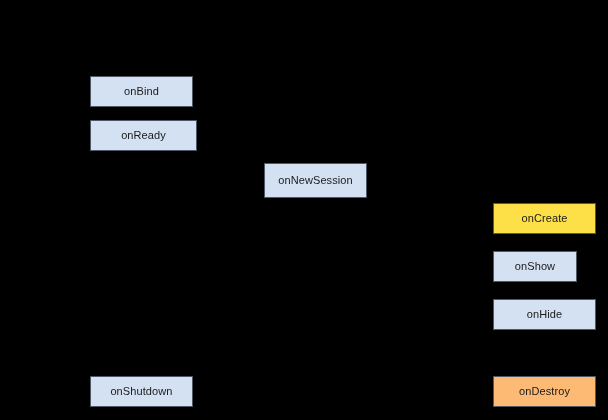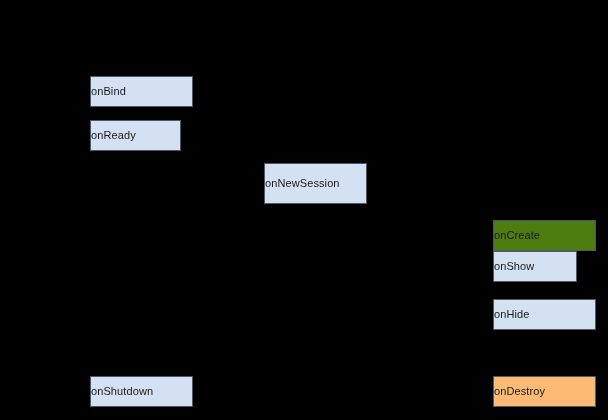--- a/index.html
+++ b/index.html
@@ -18,21 +18,21 @@
     background: #000000;
     overflow: hidden;
   }
   .node {
     position: absolute;
     box-sizing: border-box;
     background: #d4e1f2;
     border: 1px solid #4d5a66;
     display: flex;
     align-items: center;
-    justify-content: flex-start;
+    justify-content: center;
     color: #1a1a1a;
     font-size: 11px;
     font-family: "Liberation Sans", sans-serif;
     letter-spacing: 0.1px;
     line-height: 1;
     white-space: nowrap;
     user-select: none;
   }
   .node .label {
     display: block;
@@ -50,27 +50,27 @@
     <div class="edge" style="left: 141px; top: 107px; width: 1px; height: 13px;"></div>
     <div class="edge" style="left: 141px; top: 151px; width: 1px; height: 28px;"></div>
     <div class="edge" style="left: 367px; top: 178px; width: 126px; height: 1px;"></div>
     <div class="edge" style="left: 544px; top: 234px; width: 1px; height: 17px;"></div>
     <div class="edge" style="left: 544px; top: 282px; width: 1px; height: 17px;"></div>
     <div class="edge" style="left: 544px; top: 330px; width: 1px; height: 46px;"></div>
     <div class="edge" style="left: 141px; top: 369px; width: 1px; height: 7px;"></div>
     <div class="node" style="left: 90px; top: 76px; width: 103px; height: 31px; background: rgb(212, 225, 242); border-color: rgb(77, 90, 102); color: rgb(26, 26, 26);">
       <span class="label">onBind</span>
     </div>
-    <div class="node" style="left: 90px; top: 120px; width: 91px; height: 31px; background: rgb(212, 225, 242); border-color: rgb(77, 90, 102); color: rgb(26, 26, 26);">
+    <div class="node" style="left: 90px; top: 120px; width: 107px; height: 31px; background: rgb(212, 225, 242); border-color: rgb(77, 90, 102); color: rgb(26, 26, 26);">
       <span class="label">onReady</span>
     </div>
-    <div class="node" style="left: 264px; top: 163px; width: 103px; height: 41px; background: rgb(212, 225, 242); border-color: rgb(77, 90, 102); color: rgb(26, 26, 26);">
+    <div class="node" style="left: 264px; top: 163px; width: 103px; height: 35px; background: rgb(212, 225, 242); border-color: rgb(77, 90, 102); color: rgb(26, 26, 26);">
       <span class="label">onNewSession</span>
     </div>
-    <div class="node" style="left: 493px; top: 203px; width: 103px; height: 31px; background: #4d7c0f; border-color: rgb(77, 90, 102); color: rgb(26, 26, 26); margin-top: 17px;">
+    <div class="node" style="left: 493px; top: 203px; width: 103px; height: 31px; background: #fde047; border-color: rgb(77, 90, 102); color: rgb(26, 26, 26);">
       <span class="label">onCreate</span>
     </div>
     <div class="node" style="left: 493px; top: 251px; width: 84px; height: 31px; background: rgb(212, 225, 242); border-color: rgb(77, 90, 102); color: rgb(26, 26, 26);">
       <span class="label">onShow</span>
     </div>
     <div class="node" style="left: 493px; top: 299px; width: 103px; height: 31px; background: rgb(212, 225, 242); border-color: rgb(77, 90, 102); color: rgb(26, 26, 26);">
       <span class="label">onHide</span>
     </div>
     <div class="node" style="left: 90px; top: 376px; width: 103px; height: 31px; background: rgb(212, 225, 242); border-color: rgb(77, 90, 102); color: rgb(26, 26, 26);">
       <span class="label">onShutdown</span>

